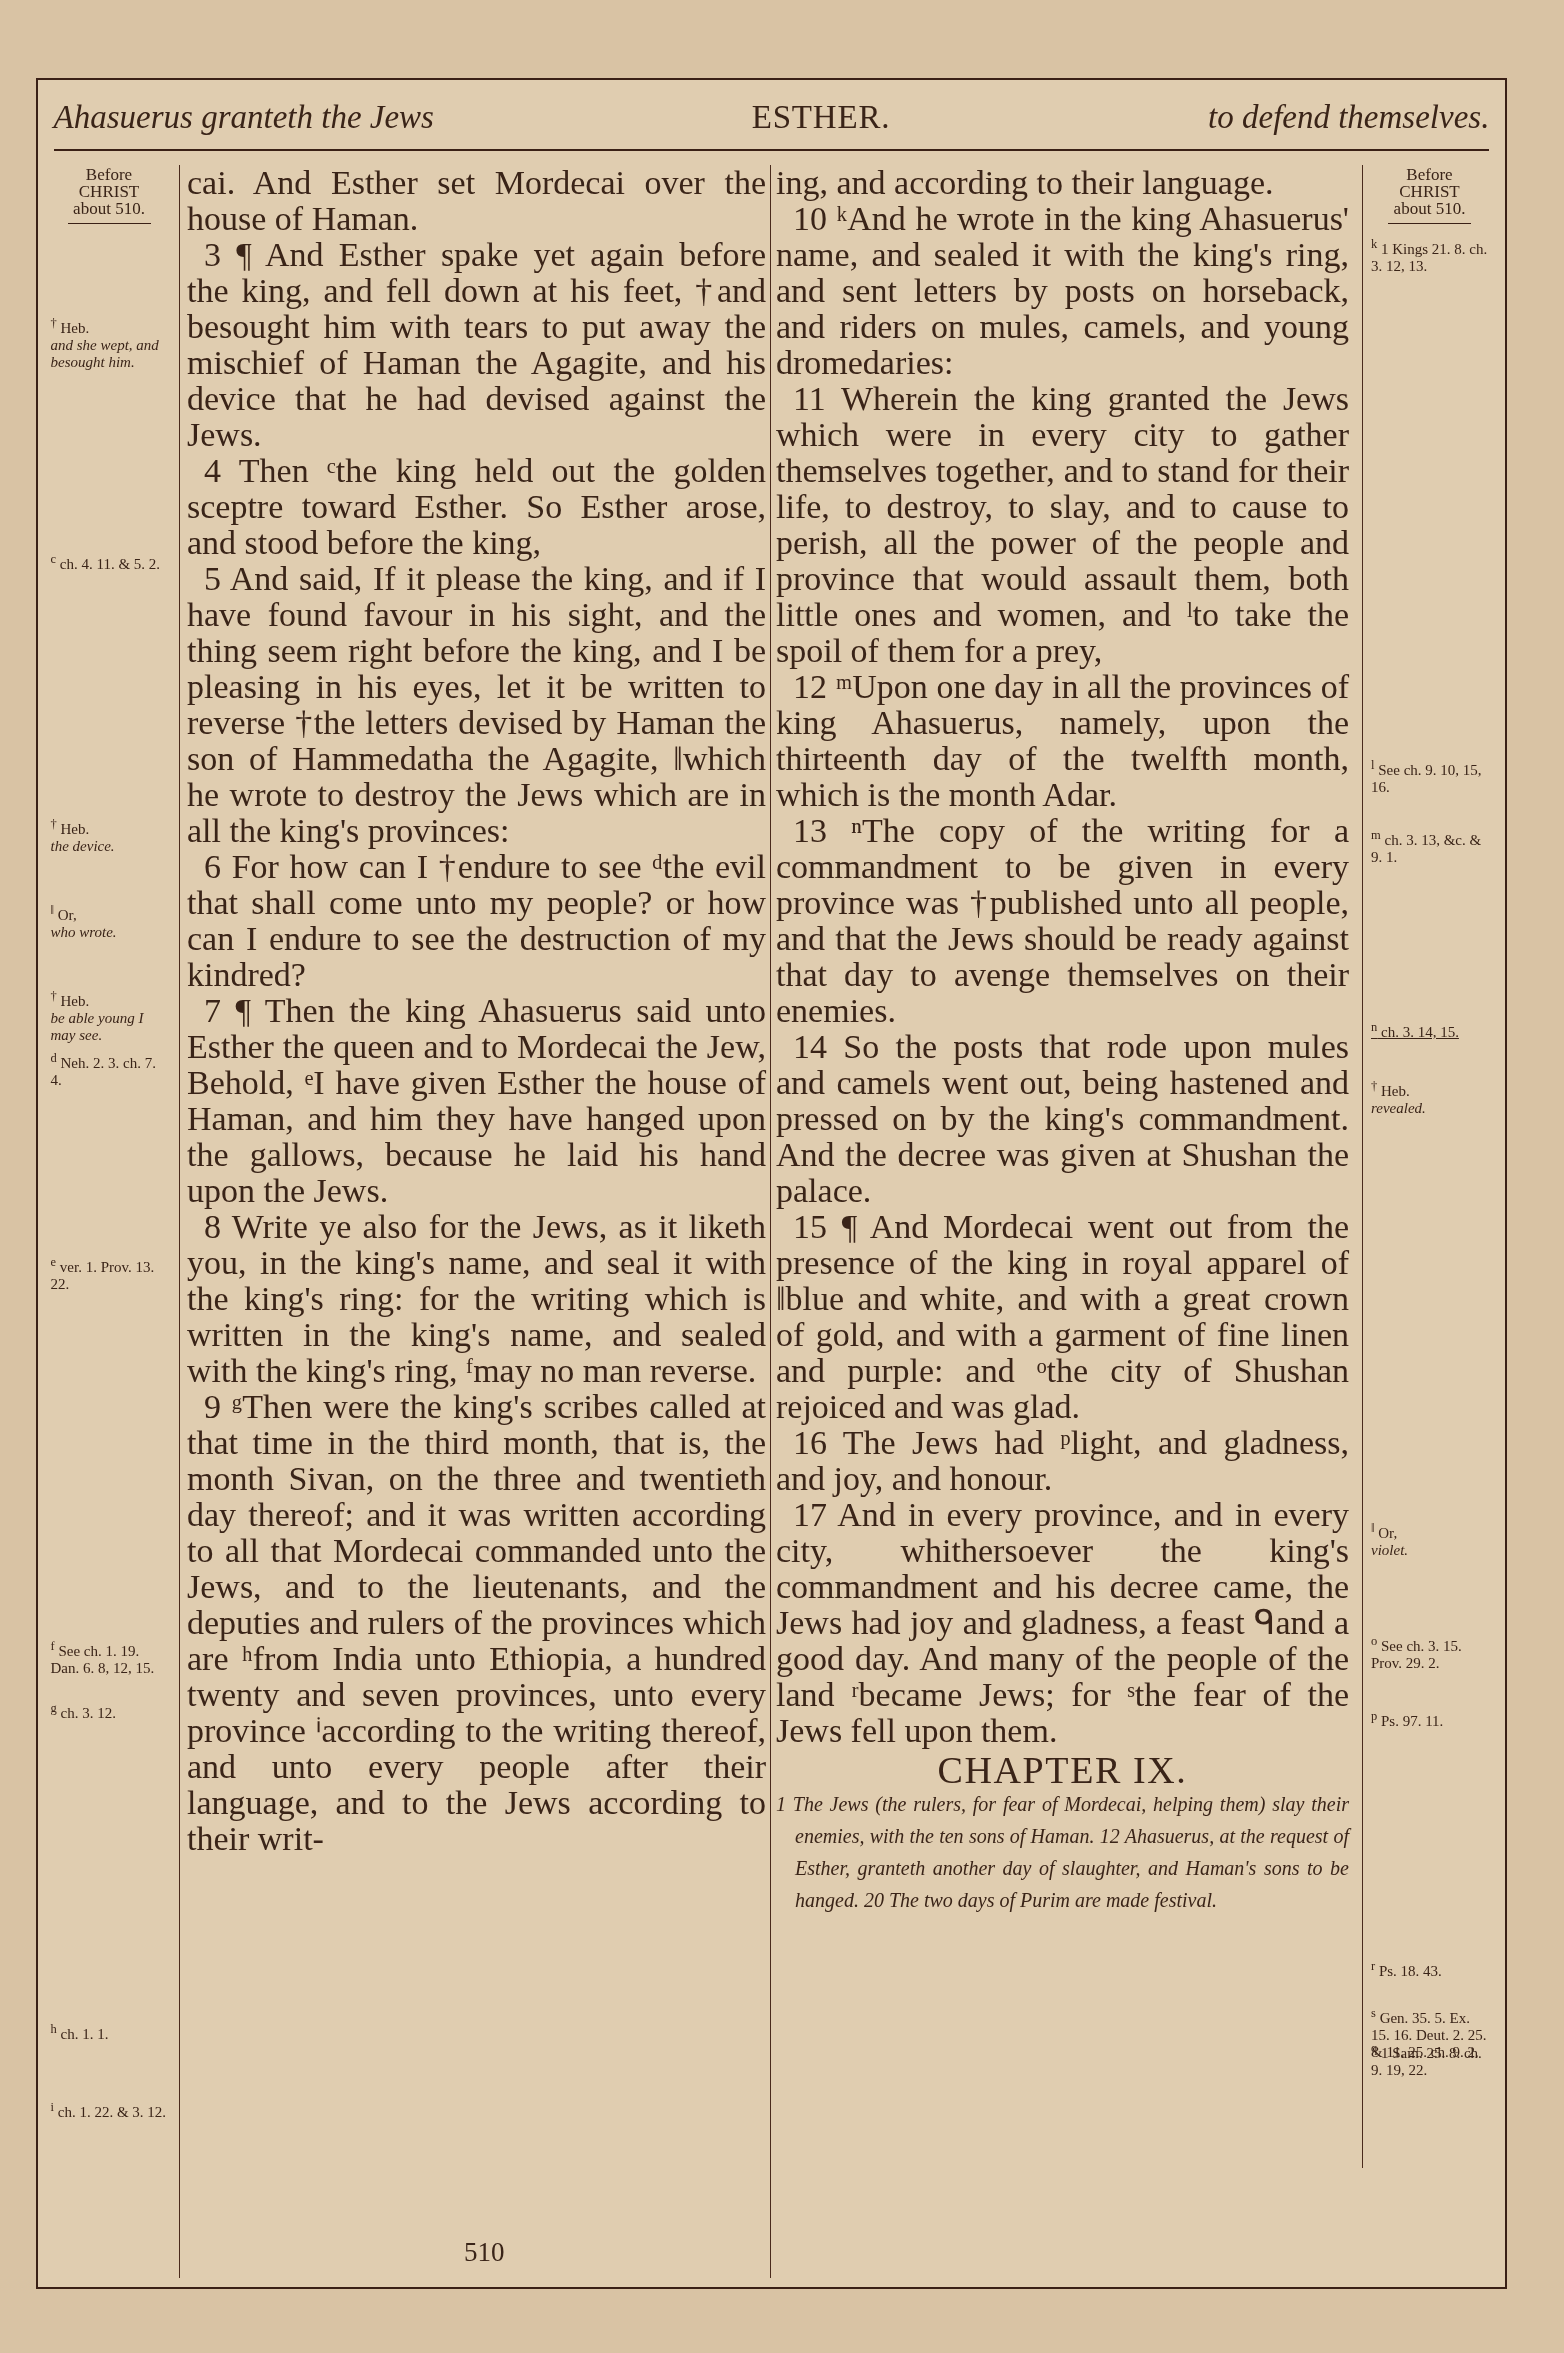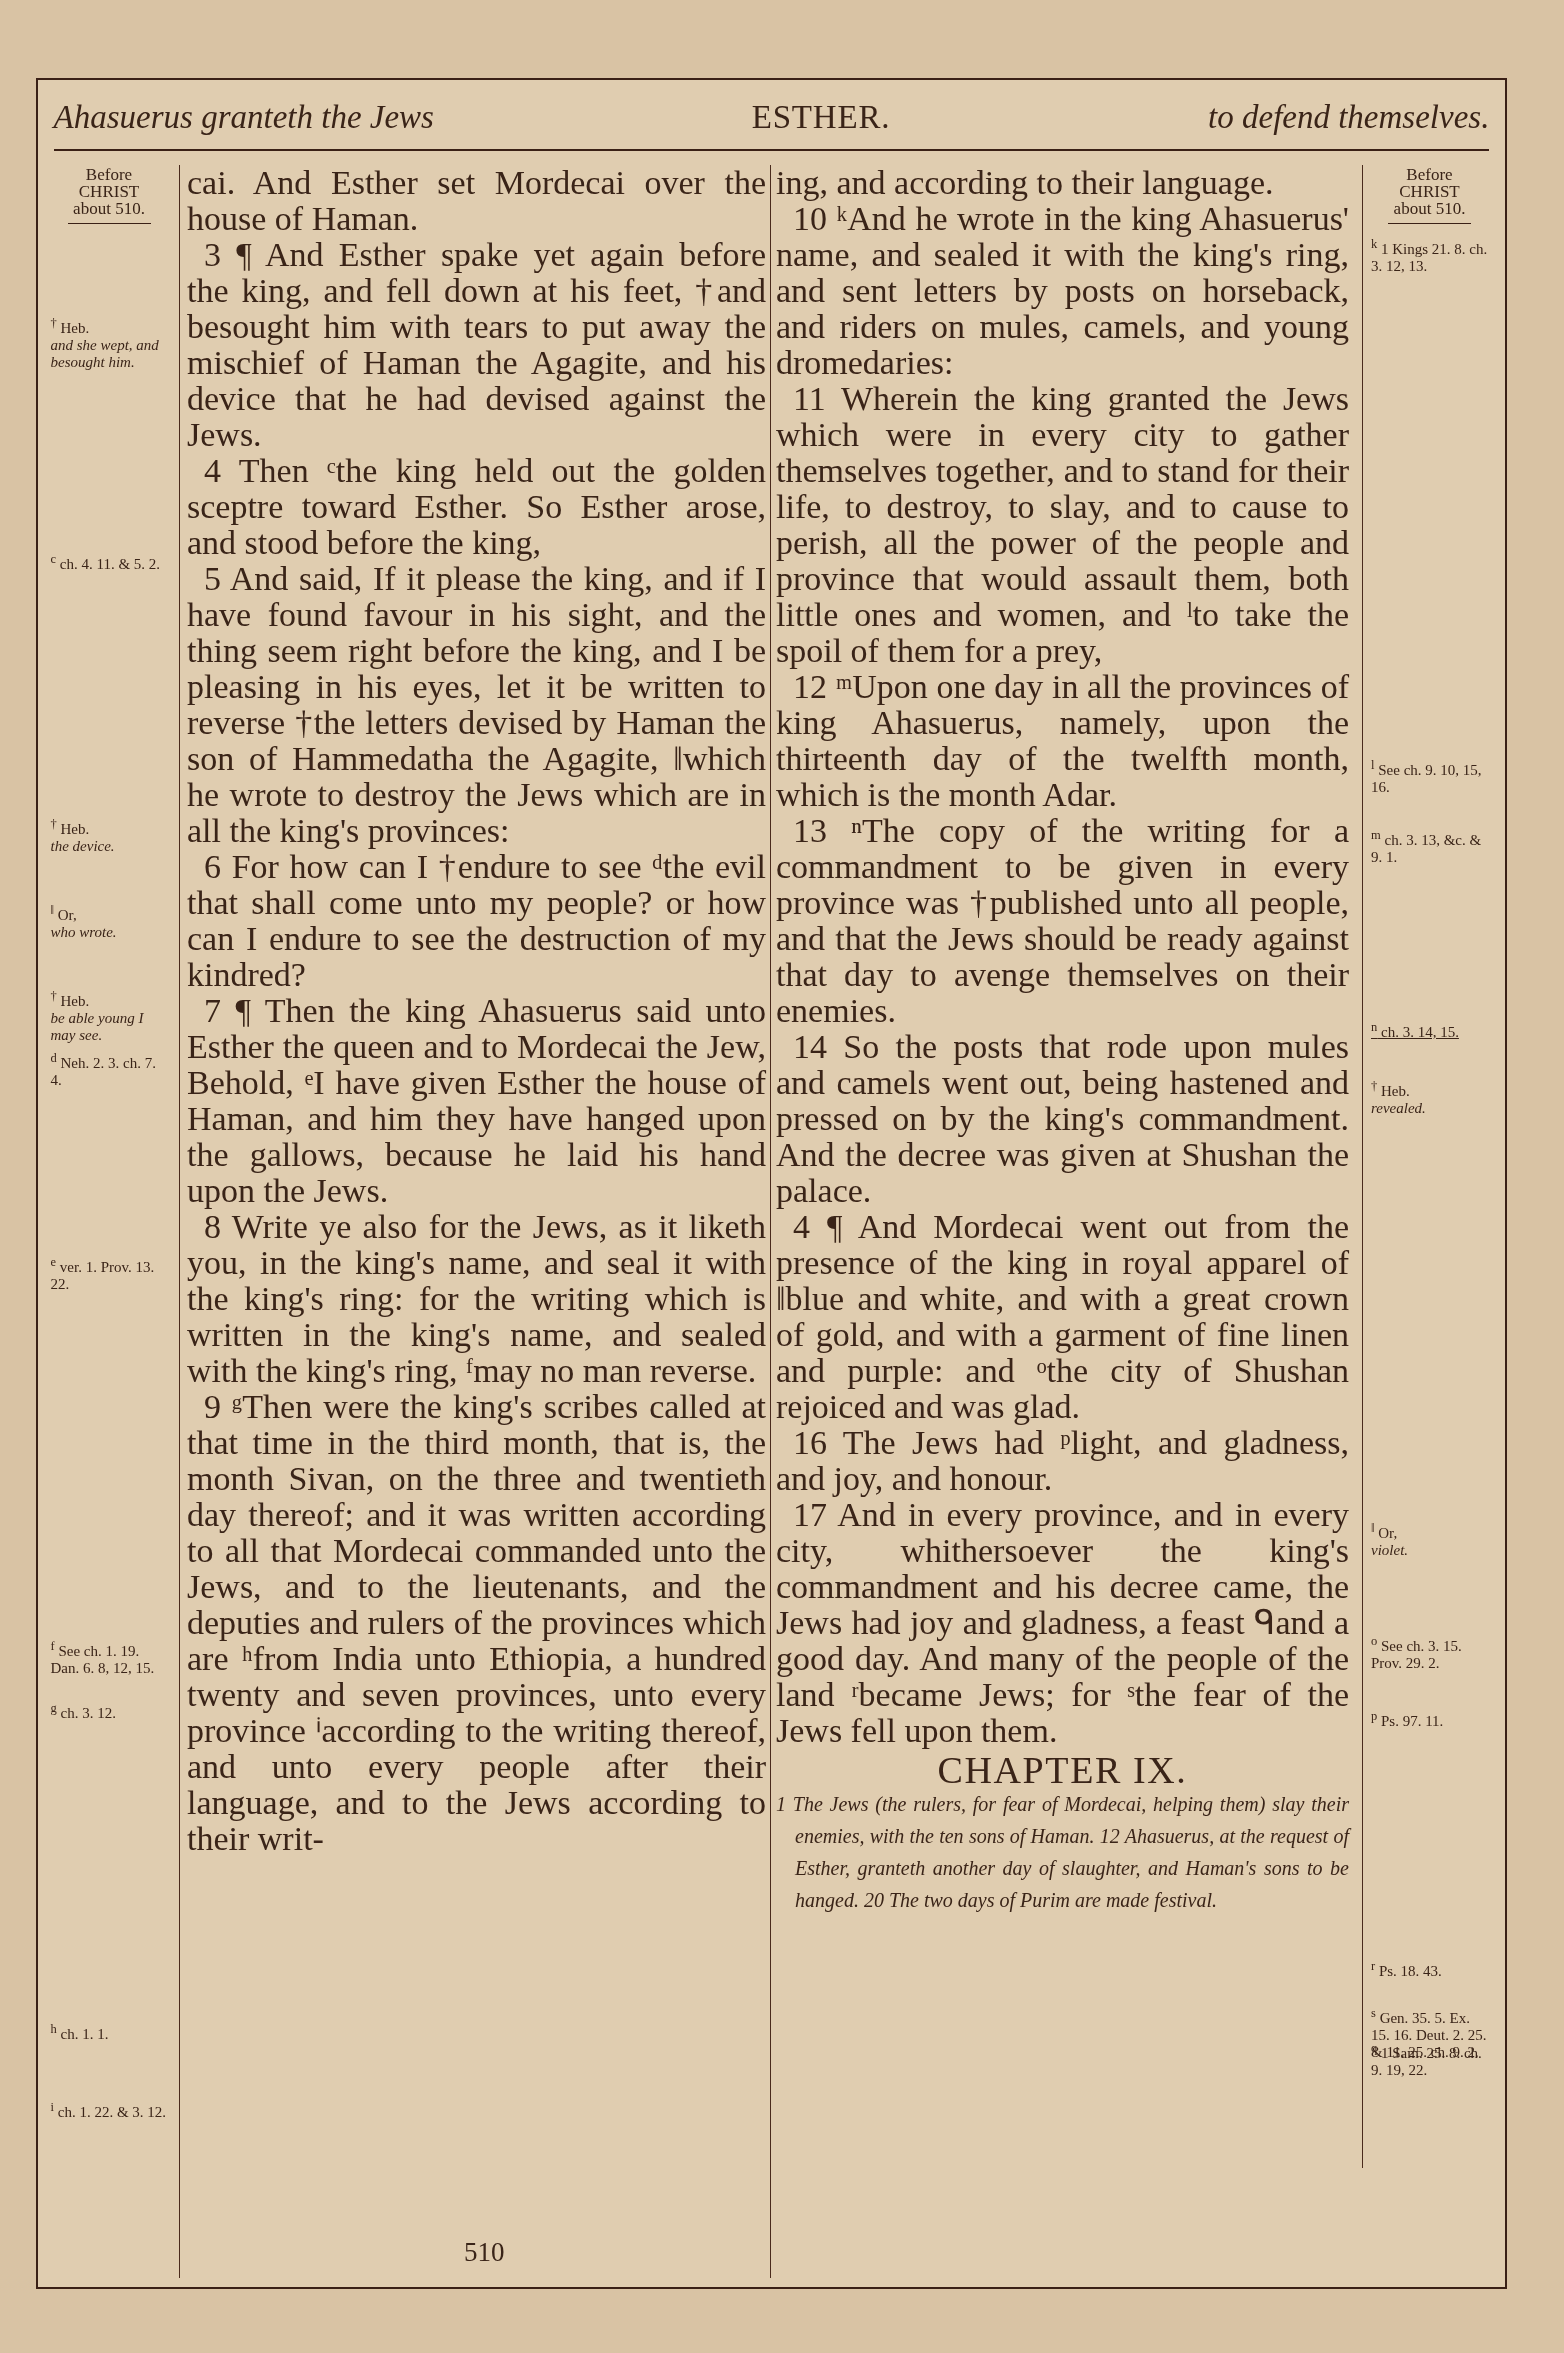--- a/index.html
+++ b/index.html
@@ -111,21 +111,21 @@
       <p class="v">9 ᵍThen were the king's scribes called at that time in the third month, that is, the month Sivan, on the three and twentieth day thereof; and it was written according to all that Mordecai commanded unto the Jews, and to the lieutenants, and the deputies and rulers of the provinces which are ʰfrom India unto Ethiopia, a hundred twenty and seven provinces, unto every province ⁱaccording to the writing thereof, and unto every people after their language, and to the Jews according to their writ-</p>
     </div>
   <div class="col right" id="colR">
     <div id="colRverses">
         <p class="">ing, and according to their language.</p>
         <p class="v">10 ᵏAnd he wrote in the king Ahasuerus' name, and sealed it with the king's ring, and sent letters by posts on horseback, and riders on mules, camels, and young dromedaries:</p>
         <p class="v">11 Wherein the king granted the Jews which were in every city to gather themselves together, and to stand for their life, to destroy, to slay, and to cause to perish, all the power of the people and province that would assault them, both little ones and women, and ˡto take the spoil of them for a prey,</p>
         <p class="v">12 ᵐUpon one day in all the provinces of king Ahasuerus, namely, upon the thirteenth day of the twelfth month, which is the month Adar.</p>
         <p class="v">13 ⁿThe copy of the writing for a commandment to be given in every province was †published unto all people, and that the Jews should be ready against that day to avenge themselves on their enemies.</p>
         <p class="v">14 So the posts that rode upon mules and camels went out, being hastened and pressed on by the king's commandment. And the decree was given at Shushan the palace.</p>
-        <p class="v">4 ¶ And Mordecai went out from the presence of the king in royal apparel of ‖blue and white, and with a great crown of gold, and with a garment of fine linen and purple: and ᵒthe city of Shushan rejoiced and was glad.</p>
+        <p class="v">15 ¶ And Mordecai went out from the presence of the king in royal apparel of ‖blue and white, and with a great crown of gold, and with a garment of fine linen and purple: and ᵒthe city of Shushan rejoiced and was glad.</p>
         <p class="v">16 The Jews had ᵖlight, and gladness, and joy, and honour.</p>
         <p class="v">17 And in every province, and in every city, whithersoever the king's commandment and his decree came, the Jews had joy and gladness, a feast ᑫand a good day. And many of the people of the land ʳbecame Jews; for ˢthe fear of the Jews fell upon them.</p>
       </div>
     <div class="chapter">CHAPTER IX.</div>
     <div class="summary">1 The Jews (the rulers, for fear of Mordecai, helping them) slay their enemies, with the ten sons of Haman. 12 Ahasuerus, at the request of Esther, granteth another day of slaughter, and Haman's sons to be hanged. 20 The two days of Purim are made festival.</div>
   </div>
 
   <div class="pagenum">510</div>
 </div>
 

